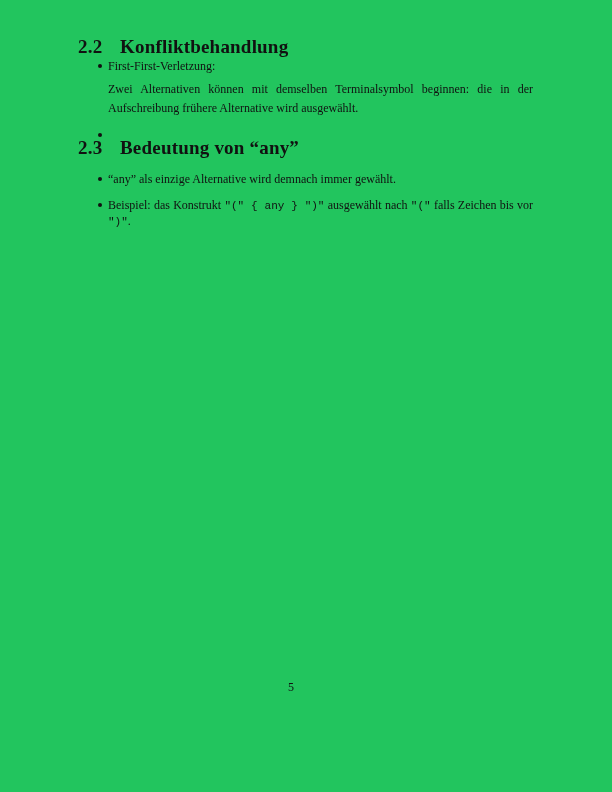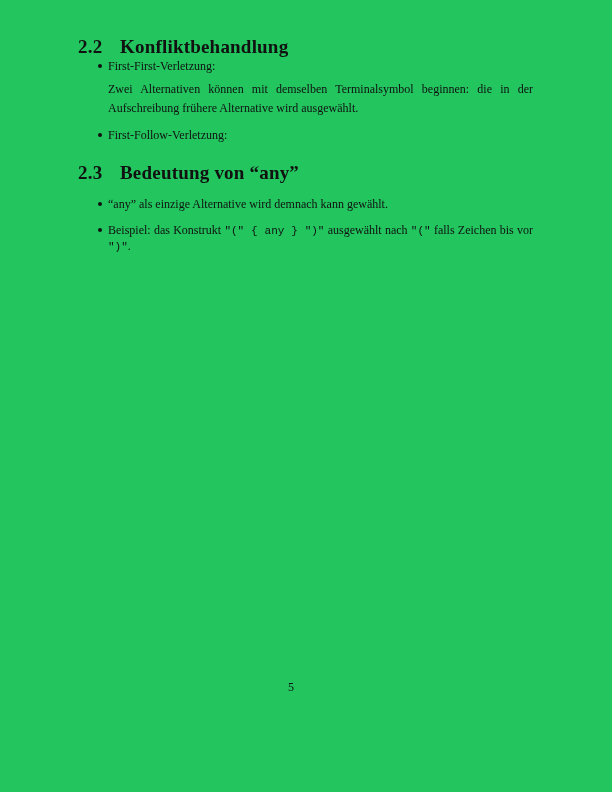--- a/index.html
+++ b/index.html
@@ -104,30 +104,29 @@
 
 
     <ul class="bullets">
       <li>
         <span class="dot"></span>
         <div class="item-label">First-First-Verletzung:</div>
         <p class="item-body">Zwei Alternativen können mit demselben Terminalsymbol beginnen: die in der Aufschreibung frühere Alternative wird ausgewählt.</p>
       </li>
       <li>
         <span class="dot"></span>
-        <div class="item-label">First-Follow-Verletzung:</div>
       </li>
     </ul>
 
     <h2 class="section-heading h-second"><span class="secnum">2.3</span><span>Bedeutung von “any”</span></h2>
 
     <ul class="bullets second">
       <li>
         <span class="dot"></span>
-        <p class="item-only">“any” als einzige Alternative wird demnach kann gewählt.</p>
+        <p class="item-only">“any” als einzige Alternative wird demnach immer gewählt.</p>
       </li>
       <li>
         <span class="dot"></span>
         <p class="item-only"><span>Beispiel: das Konstrukt </span><span class="tt">"(" { any } ")"</span><span> ausgewählt nach </span><span class="tt">"("</span><span> falls Zeichen bis vor </span><span class="tt">")"</span><span>.</span></p>
       </li>
     </ul>
 
   </div>
 
   <div class="folio">5</div>

